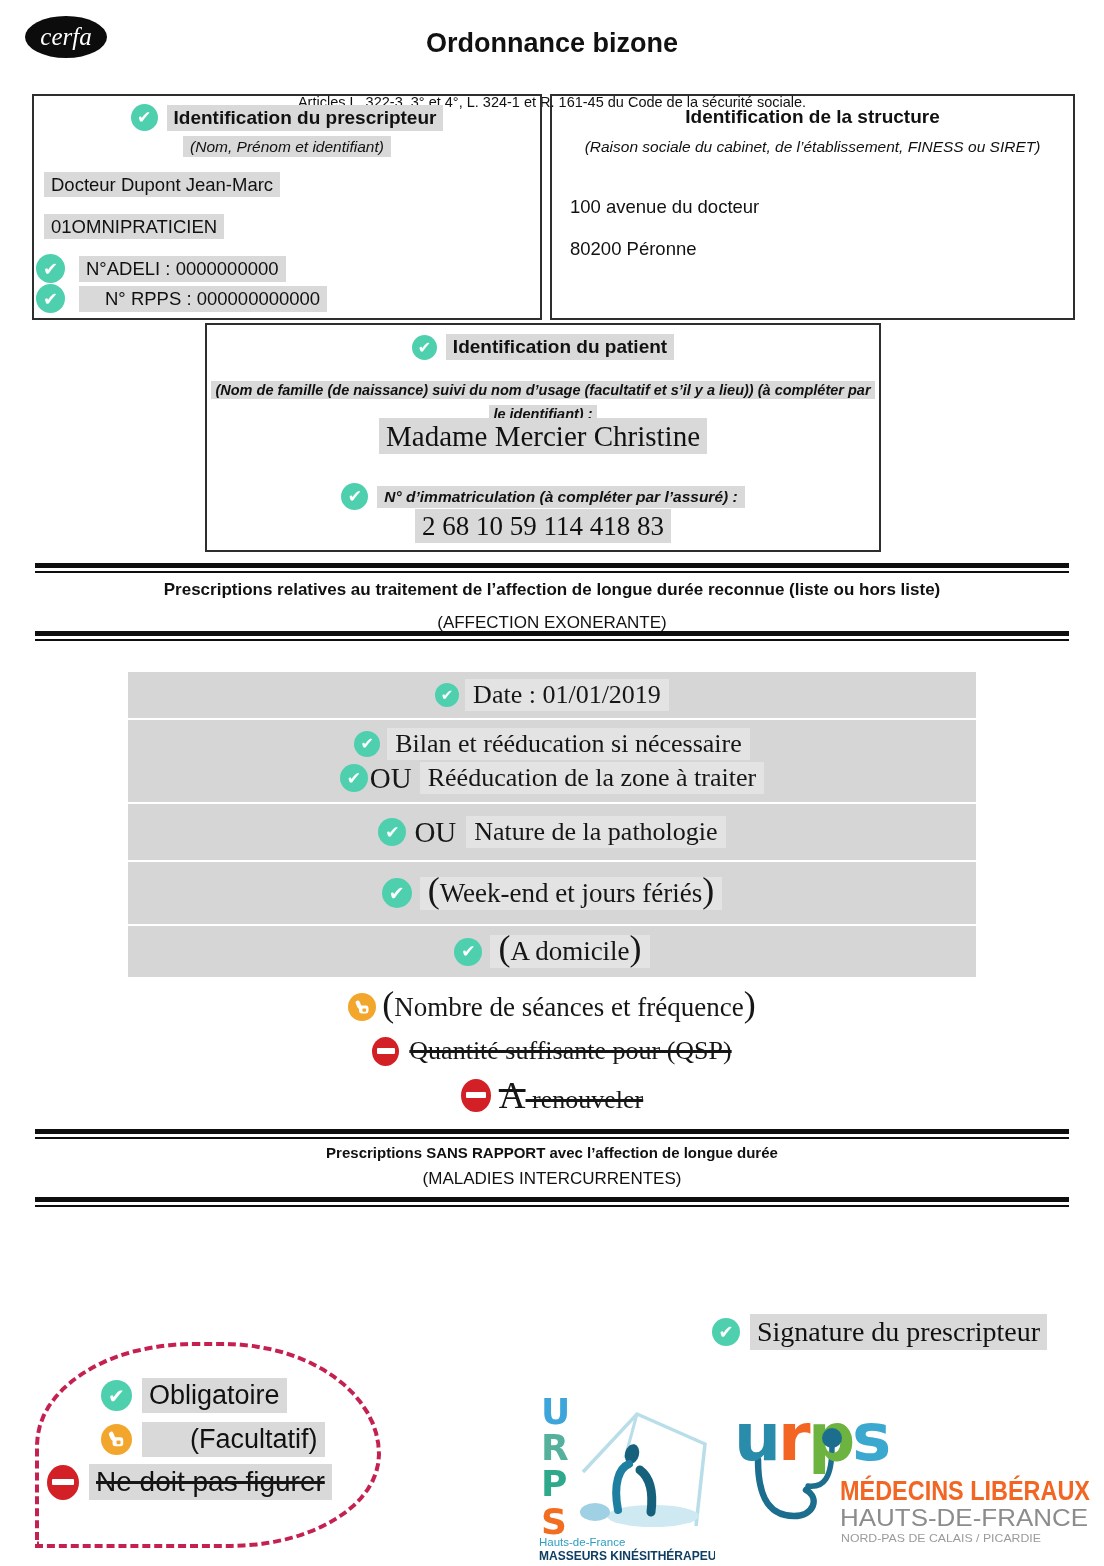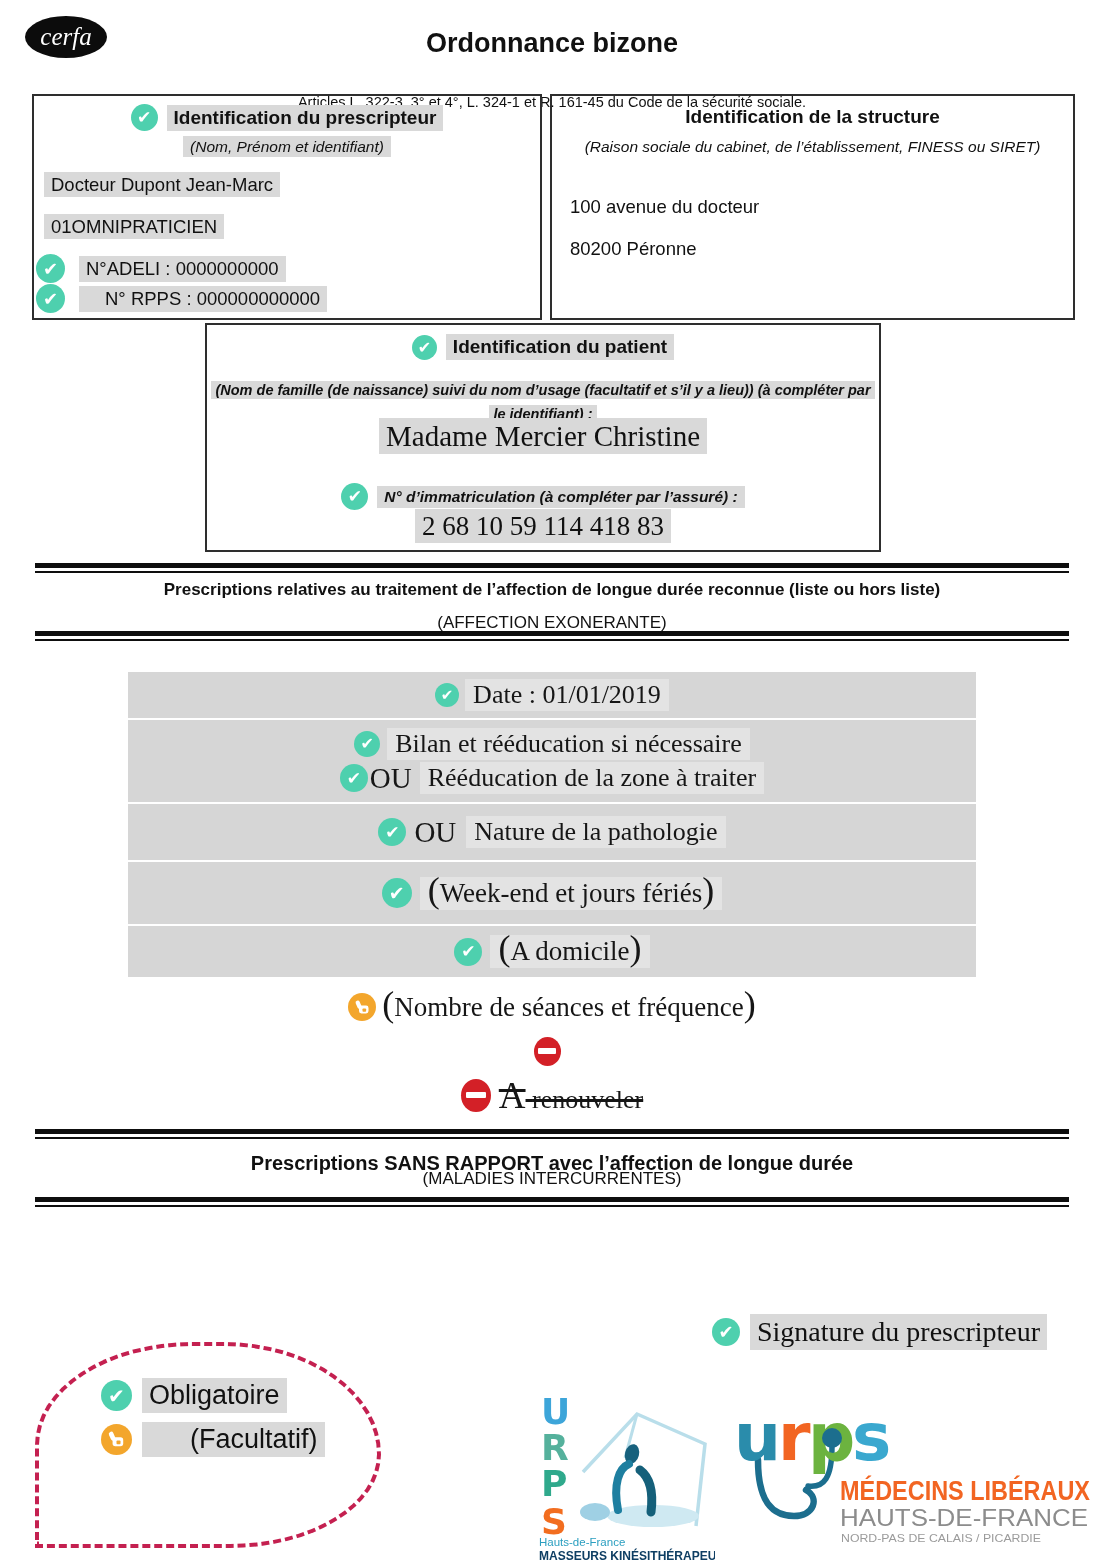--- a/index.html
+++ b/index.html
@@ -151,32 +151,33 @@
         <rect x="8.5" y="9.5" width="3.6" height="3.2" rx="0.8" fill="#f3a62c"></rect>
       </svg>
     </span>
     <span class="rx" style="font-size:27px;">
       <span class="paren">(</span><span>Nombre de séances et fréquence</span><span class="paren">)</span>
     </span>
   </div>
 
   <div class="row" style="left:128px; top:1030px; width:848px; height:42px;">
     <span class="icon ban" style="width:27px; height:29px; margin-right:10px;"></span>
+    <span class="rx strike">Quantité suffisante pour (QSP)</span>
   </div>
 
   <div class="row" style="left:128px; top:1072px; width:848px; height:46px;">
     <span class="icon ban" style="width:30px; height:33px; margin-right:8px;"></span>
     <span class="rx strike">
       <span style="font-size:37px;">A</span>
       <span>renouveler</span>
     </span>
   </div>
 
   <div class="rule" style="top:1129px;"></div>
-  <div class="abs center bold" style="left:0; top:1144px; width:100%; font-size:20px;margin-top:8px;">Prescriptions SANS RAPPORT avec l’affection de longue durée</div>
+  <div class="abs center bold" style="left:0; top:1144px; width:100%; font-size:15px;">Prescriptions SANS RAPPORT avec l’affection de longue durée</div>
   <div class="abs center" style="left:0; top:1169px; width:100%; font-size:17px;">(MALADIES INTERCURRENTES)</div>
   <div class="rule" style="top:1197px;"></div>
 
   <div class="row" style="left:712px; top:1314px; justify-content:flex-start;">
     <span class="icon check" style="width:28px; height:28px; font-size:18px; margin-right:10px;">✔</span>
     <span class="hl serif" style="font-size:28px;">Signature du prescripteur</span>
   </div>
 
   <div class="bubble">
     <div class="legend-item" style="left:62px; top:32px;">
@@ -186,20 +187,24 @@
     <div class="legend-item" style="left:62px; top:76px;">
       <span class="icon hand" style="width:31px; height:31px; margin-right:10px;">
         <svg width="19" height="19" viewBox="0 0 17 17" aria-hidden="true">
           <rect x="5" y="6.5" width="9.5" height="8" rx="2.4" fill="#fff"></rect>
           <rect x="2.2" y="1.5" width="4.2" height="8.5" rx="2.1" fill="#fff" transform="rotate(-24 4 5)"></rect>
           <rect x="8.5" y="9.5" width="3.6" height="3.2" rx="0.8" fill="#f3a62c"></rect>
         </svg>
       </span>
       <span class="hl" style="font-size:27px;padding-left:48px;">(Facultatif)</span>
     </div>
+    <div class="legend-item" style="left:8px; top:118px;">
+      <span class="icon ban" style="width:32px; height:35px; margin-right:10px;"></span>
+      <span class="hl strike" style="font-size:28px;">Ne doit pas figurer</span>
+    </div>
   </div>
 
   <div class="abs" style="left:533px; top:1392px;">
     <svg width="182" height="172" viewBox="0 0 182 172" aria-hidden="true">
 
       <path d="M50 80 L104 22 L172 52 L163 134" fill="none" stroke="#b9deea" stroke-width="3.5"></path>
       <path d="M104 22 L92 66" fill="none" stroke="#b9deea" stroke-width="3"></path>
 
       <ellipse cx="120" cy="124" rx="46" ry="11" fill="#cfe9f2"></ellipse>
       <ellipse cx="62" cy="120" rx="15" ry="9" fill="#9fd0e4"></ellipse>

